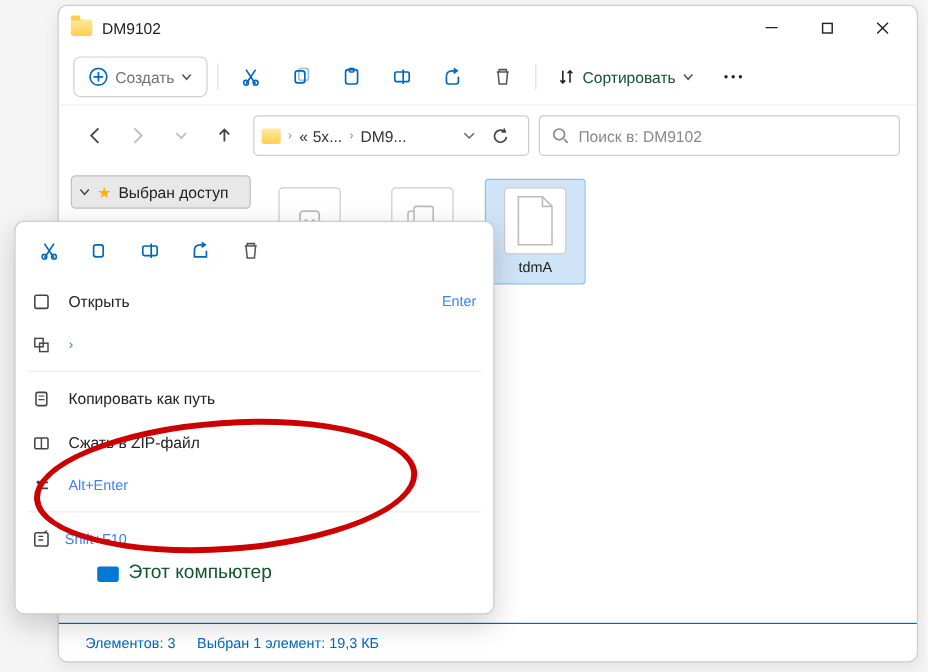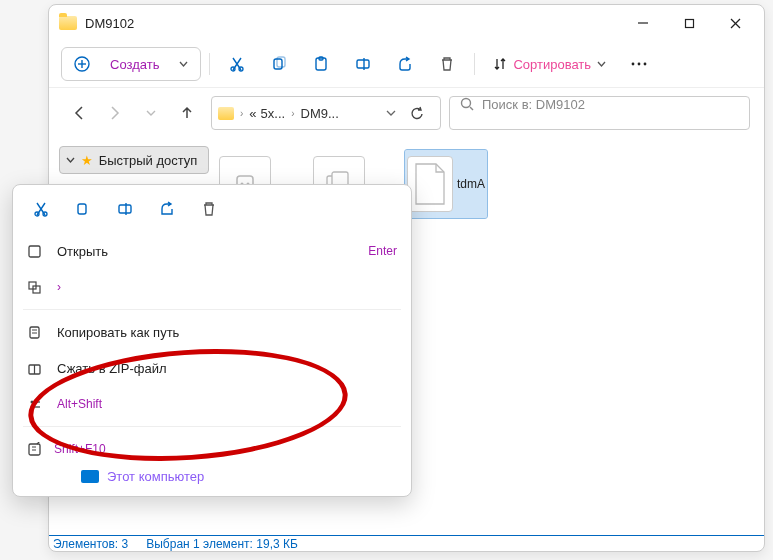--- a/index.html
+++ b/index.html
@@ -6,53 +6,53 @@
   body { background: #f5f5f5; width: 773px; height: 560px; position: relative; overflow: hidden; }
   .window { position: absolute; top: 4px; left: 48px; right: 8px; bottom: 8px; background: #fff; border: 1px solid #ccc; border-radius: 8px; box-shadow: 0 4px 12px rgba(0,0,0,.08); display: flex; flex-direction: column; }
   .titlebar { display: flex; align-items: center; height: 36px; padding: 0 6px 0 10px; }
   .folder-ico { width: 18px; height: 14px; background: linear-gradient(#ffe9a6,#ffcf4b); border-radius: 2px; position: relative; margin-right: 8px; }
   .folder-ico::before { content:""; position:absolute; top:-3px; left:0; width:8px; height:4px; background:#ffcf4b; border-radius:2px 2px 0 0; }
   .title { font-size: 13px; color:#222; }
   .win-controls { margin-left:auto; display:flex; }
   .win-btn { width:46px; height:32px; display:flex; align-items:center; justify-content:center; color:#222; border-radius:4px;}
   .win-btn svg{stroke:#222;stroke-width:1.2;fill:none;}
   .toolbar { display:flex; align-items:center; gap:4px; padding:6px 12px; border-bottom:1px solid #eee; }
-  .pill-btn { display:flex; align-items:center; gap:20px; height:34px; padding:0 12px; border:1px solid #d0d0d0; border-radius:6px; font-size:13px; color:#a21caf; }
+  .pill-btn { display:flex; align-items:center; gap:6px; height:34px; padding:0 12px; border:1px solid #d0d0d0; border-radius:6px; font-size:13px; color:#737373; }
   .ico-btn { width:38px; height:34px; display:flex; align-items:center; justify-content:center; color:#0067c0; border-radius:4px;}
   .sep { width:1px; height:22px; background:#e0e0e0; margin:0 4px;}
-  .sort-btn { display:flex; align-items:center; gap:6px; height:34px; padding:0 10px; font-size:13px; color:#ec4899;}
+  .sort-btn { display:flex; align-items:center; gap:6px; height:34px; padding:0 10px; font-size:13px; color:#14532d;}
   .navbar { display:flex; align-items:center; gap:8px; padding:8px 14px; }
   .nav-arrows{display:flex;gap:4px;}
   .nav-btn{width:32px;height:32px;display:flex;align-items:center;justify-content:center;color:#666;border-radius:4px;}
   .nav-btn.disabled{color:#bbb;}
   .addr-bar{flex:0 0 230px;height:34px;border:1px solid #ccc;border-radius:4px;display:flex;align-items:center;padding:0 6px;gap:4px;font-size:13px;color:#333;}
   .addr-folder { width:16px;height:13px;background:linear-gradient(#ffe9a6,#ffcf4b);border-radius:2px;position:relative;flex-shrink:0;}
   .addr-bar .chev{color:#888;font-size:10px;margin:0 2px;}
   .refresh{width:34px;height:34px;display:flex;align-items:center;justify-content:center;color:#444;}
-  .search-bar{flex:1;height:34px;border:1px solid #ccc;border-radius:4px;display:flex;padding:0 10px;gap:8px;color:#888;font-size:13px;}
+  .search-bar{flex:1;height:34px;border:1px solid #ccc;border-radius:4px;display:flex;align-items:center;padding:0 10px;gap:8px;color:#888;font-size:13px;}
   .content{flex:1;display:flex;min-height:0;}
   .sidebar{width:160px;padding:8px 0 8px 10px;font-size:13px;color:#222;}
   .tree-item{display:flex;align-items:center;gap:6px;height:28px;padding:0 6px;border-radius:4px;}
   .tree-item.quick{background:#e8e8e8;border:1px solid #c0c0c0;}
   .star{color:#ffb000;font-size:13px;}
   .files{flex:1;padding:12px 8px;display:flex;gap:12px;align-items:flex-start;}
-  .file{width:82px;display:flex;flex-direction:row;align-items:center;gap:4px;font-size:12px;color:#222;text-align:center;padding:6px 2px;border-radius:2px;}
+  .file{width:82px;display:flex;flex-direction:column;align-items:center;gap:4px;font-size:12px;color:#222;text-align:center;padding:6px 2px;border-radius:2px;}
   .file .thumb{width:52px;height:56px;border:1px solid #ccc;border-radius:4px;background:#fff;position:relative;display:flex;align-items:center;justify-content:center;color:#888;}
   .file.sel{background:#cfe4f7;outline:1px solid #8fbde6;}
-  .statusbar{height:16px;border-top:1px solid #0067c0;display:flex;align-items:center;gap:18px;padding:0 4px;font-size:12px;color:#0067c0;}
+  .statusbar{height:32px;border-top:1px solid #0067c0;display:flex;align-items:center;gap:18px;padding:0 22px;font-size:12px;color:#0067c0;}
   
-  .ctx{position:absolute;top:184px;left:12px;width:400px;background:#fff;border:1px solid #ccc;border-radius:8px;box-shadow:0 8px 24px rgba(0,0,0,.18);padding-bottom:6px;z-index:10;}
+  .ctx{position:absolute;top:184px;left:12px;width:400px;background:#fff;border:1px solid #ccc;border-radius:8px;box-shadow:0 8px 24px rgba(0,0,0,.18);padding-bottom:18px;z-index:10;}
   .ctx-row-icons{display:flex;gap:6px;padding:8px 10px;}
   .ctx-ico{width:36px;height:32px;display:flex;align-items:center;justify-content:center;color:#0067c0;border-radius:4px;}
   .ctx-item{display:flex;align-items:center;gap:12px;height:36px;padding:0 14px;font-size:13px;color:#222;}
   .ctx-item .label{flex:1;}
-  .ctx-item .hint{color:#a21caf;font-size:12px;}
+  .ctx-item .hint{color:#3b82f6;font-size:12px;}
   .ctx-item .glyph{width:18px;text-align:center;color:#444;}
   .ctx-sep{height:1px;background:#eee;margin:4px 10px;}
-  .pc-item{display:flex;align-items:center;gap:8px;padding:2px 0 6px 68px;font-size:13px;color:#8b5cf6;}
+  .pc-item{display:flex;align-items:center;gap:8px;padding:2px 0 6px 68px;font-size:16px;color:#14532d;}
   .mini-monitor{width:18px;height:13px;background:#0078d4;border-radius:2px;position:relative;}
   
   .ellipse{position:absolute;top:350px;left:28px;width:320px;height:110px;border:5px solid #c00;border-radius:50%;transform:rotate(-4deg);z-index:20;pointer-events:none;}
   svg{display:block;}
 </style>
 </head>
 <body>
 
 <div class="window">
   <div class="titlebar">
@@ -195,21 +195,21 @@
     </div>
   </div>
 
   <div class="content">
     <div class="sidebar">
       <div class="tree-item quick">
         <svg width="9" height="9">
             <polyline points="1,2 4.5,6 8,2" fill="none" stroke="#444" stroke-width="1.3"></polyline>
           </svg>
         <span class="star">★</span>
-        <span>Быстрый доступ</span>
+        <span>Выбран доступ</span>
       </div>
       <div style="height:260px"></div>
       <div class="tree-item">
         <svg width="9" height="9">
             <polyline points="2,1 6,4.5 2,8" fill="none" stroke="#666" stroke-width="1.3"></polyline>
           </svg>
         <svg width="16" height="14">
             <rect x="1" y="1" width="8" height="6" rx="1" fill="#0078d4"></rect>
             <rect x="7" y="7" width="8" height="6" rx="1" fill="#0078d4"></rect>
           </svg>
@@ -323,21 +323,21 @@
   </div>
   <div class="ctx-item">
     <span class="glyph">
         <svg width="15" height="15">
           <circle cx="5" cy="5" r="1.5" fill="#444"></circle>
           <line x1="8" y1="5" x2="13" y2="5" stroke="#444" stroke-width="1.3"></line>
           <circle cx="5" cy="10" r="1.5" fill="#444"></circle>
           <line x1="8" y1="10" x2="13" y2="10" stroke="#444" stroke-width="1.3"></line>
         </svg>
       </span>
-    <span class="hint">Alt+Shift</span>
+    <span class="hint">Alt+Enter</span>
   </div>
   <div class="ctx-sep"></div>
   <div class="ctx-item">
     <span class="gly659">
         <svg width="15" height="15">
           <rect x="2" y="2" width="11" height="11" rx="1.5" fill="none" stroke="#444" stroke-width="1.3"></rect>
           <path d="M5 5 L9 5 M5 8 L9 8" stroke="#444" stroke-width="1.2"></path>
           <path d="M10 2 L13 -1" stroke="#444" stroke-width="1.2"></path>
         </svg>
       </span>

